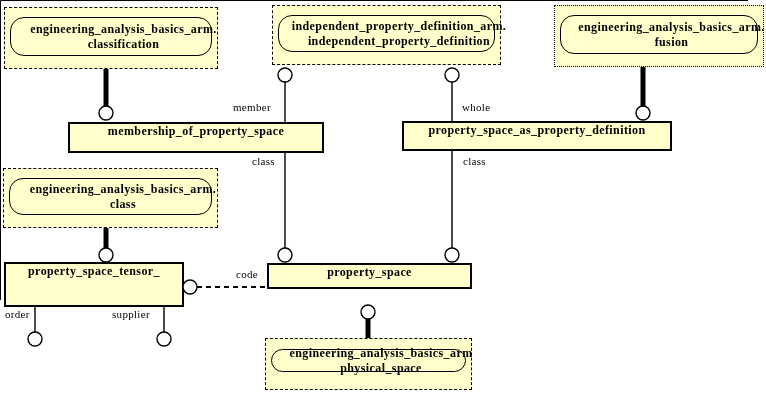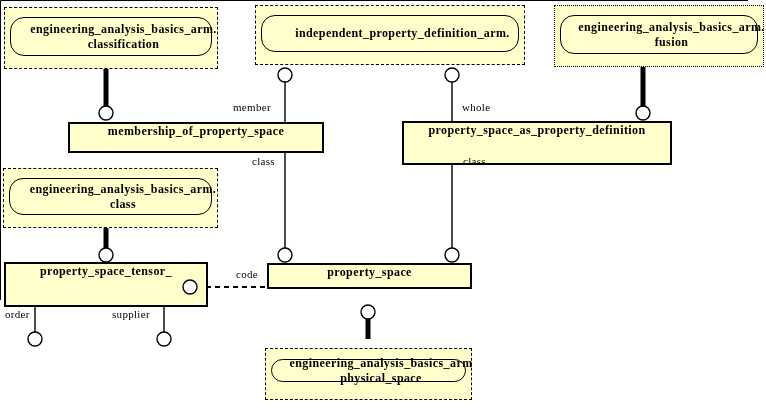--- a/index.html
+++ b/index.html
@@ -65,24 +65,25 @@
 
   <div class="refbox" style="left:4px;top:7px;width:214px;height:62px">
     <div class="refinner">
       <div class="ntext">
         <span>engineering_analysis_basics_arm.</span><br>
         <span>classification</span>
       </div>
     </div>
   </div>
 
-  <div class="refbox" style="left:255px;top:5px;width:270px;height:60px">
+  <div class="refbox" style="left:272px;top:5px;width:229px;height:60px">
     <div class="refinner">
       <div class="ntext">
         <span>independent_property_definition_arm.</span><br>
+        <span>independent_property_definition</span>
       </div>
     </div>
   </div>
 
   <div class="refbox dotted" style="left:554px;top:5px;width:210px;height:62px">
     <div class="refinner">
       <div class="ntext">
         <span>engineering_analysis_basics_arm.</span><br>
         <span>fusion</span>
       </div>
@@ -91,38 +92,38 @@
 
   <div class="refbox" style="left:3px;top:168px;width:215px;height:60px">
     <div class="refinner">
       <div class="ntext">
         <span>engineering_analysis_basics_arm.</span><br>
         <span>class</span>
       </div>
     </div>
   </div>
 
-  <div class="refbox" style="left:265px;top:348px;width:207px;height:52px">
+  <div class="refbox" style="left:265px;top:338px;width:207px;height:52px">
     <div class="refinner tall">
       <div class="ntext">
         <span>engineering_analysis_basics_arm</span><br>
         <span>physical_space</span>
       </div>
     </div>
   </div>
 
   <div class="entbox" style="left:68px;top:122px;width:256px;height:31px">
     <span class="ntext">membership_of_property_space</span>
   </div>
 
-  <div class="entbox" style="left:402px;top:121px;width:270px;height:44px">
+  <div class="entbox" style="left:402px;top:121px;width:270px;height:30px">
     <span class="ntext">property_space_as_property_definition</span>
   </div>
 
-  <div class="entbox" style="left:4px;top:262px;width:204px;height:45px">
+  <div class="entbox" style="left:4px;top:262px;width:180px;height:45px">
     <div class="ntext">
       <span>property_space_tensor_</span><br>
     </div>
   </div>
 
   <div class="entbox" style="left:267px;top:263px;width:205px;height:26px">
     <span class="ntext">property_space</span>
   </div>
 
   <svg class="layer circles-layer">

